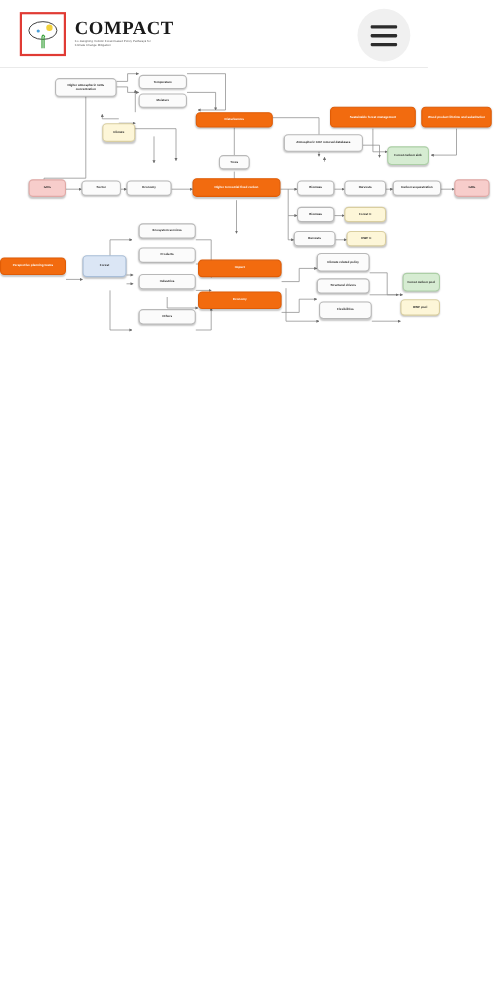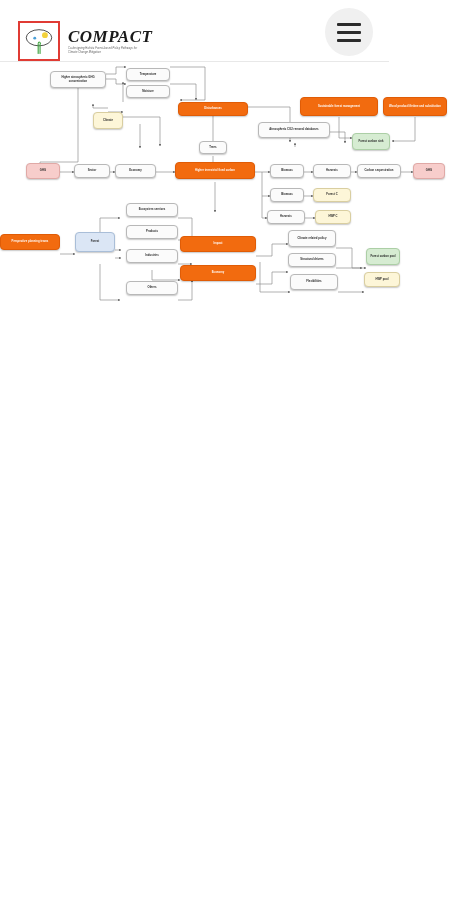--- a/index.html
+++ b/index.html
@@ -10,21 +10,21 @@
     font-family: "Liberation Sans", sans-serif;
     overflow: hidden;
   }
 
   
   .site-header {
     position: relative;
     width: 389px; height: 62px;
     background: #ffffff;
     border-bottom: 1px solid #e8e8e8;
-    display: flex; align-items: flex-end; font-style: italic;
+    display: flex; align-items: center;
   }
   .brand { display: flex; align-items: center; padding-left: 18px; }
   .logo-box {
     width: 42px; height: 40px;
     border: 2px solid #e03b34;
     background: #ffffff;
     position: relative;
     flex: none;
   }
   .logo-svg { position: absolute; inset: 2px; }

